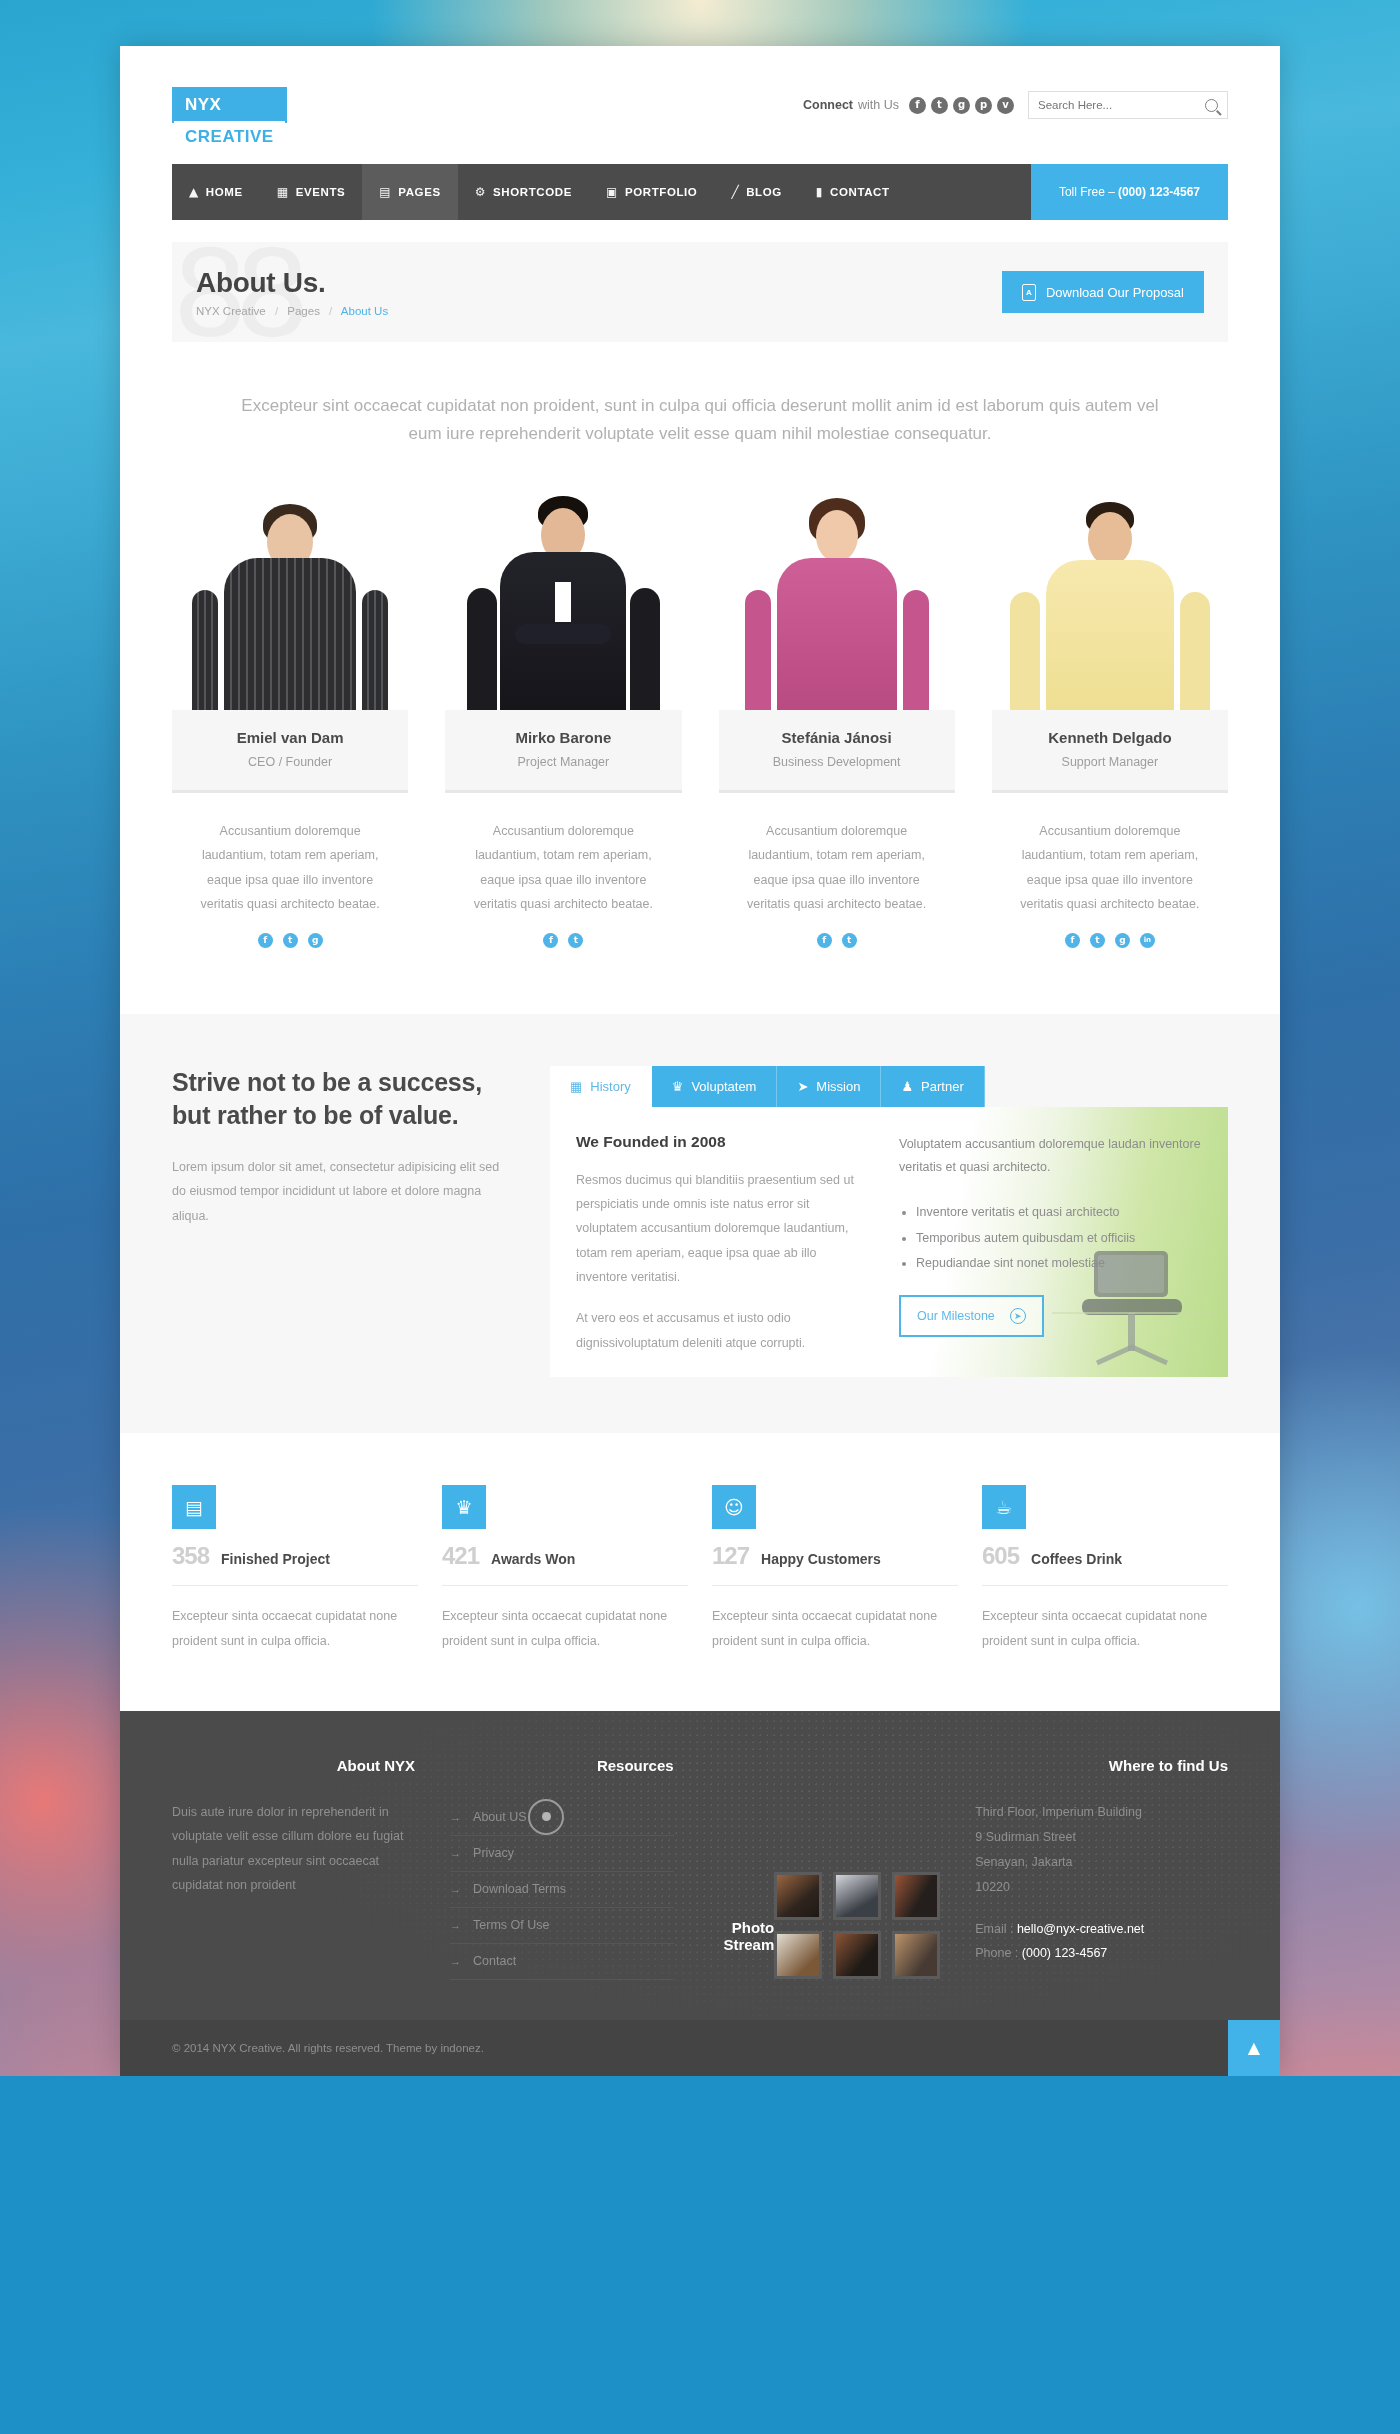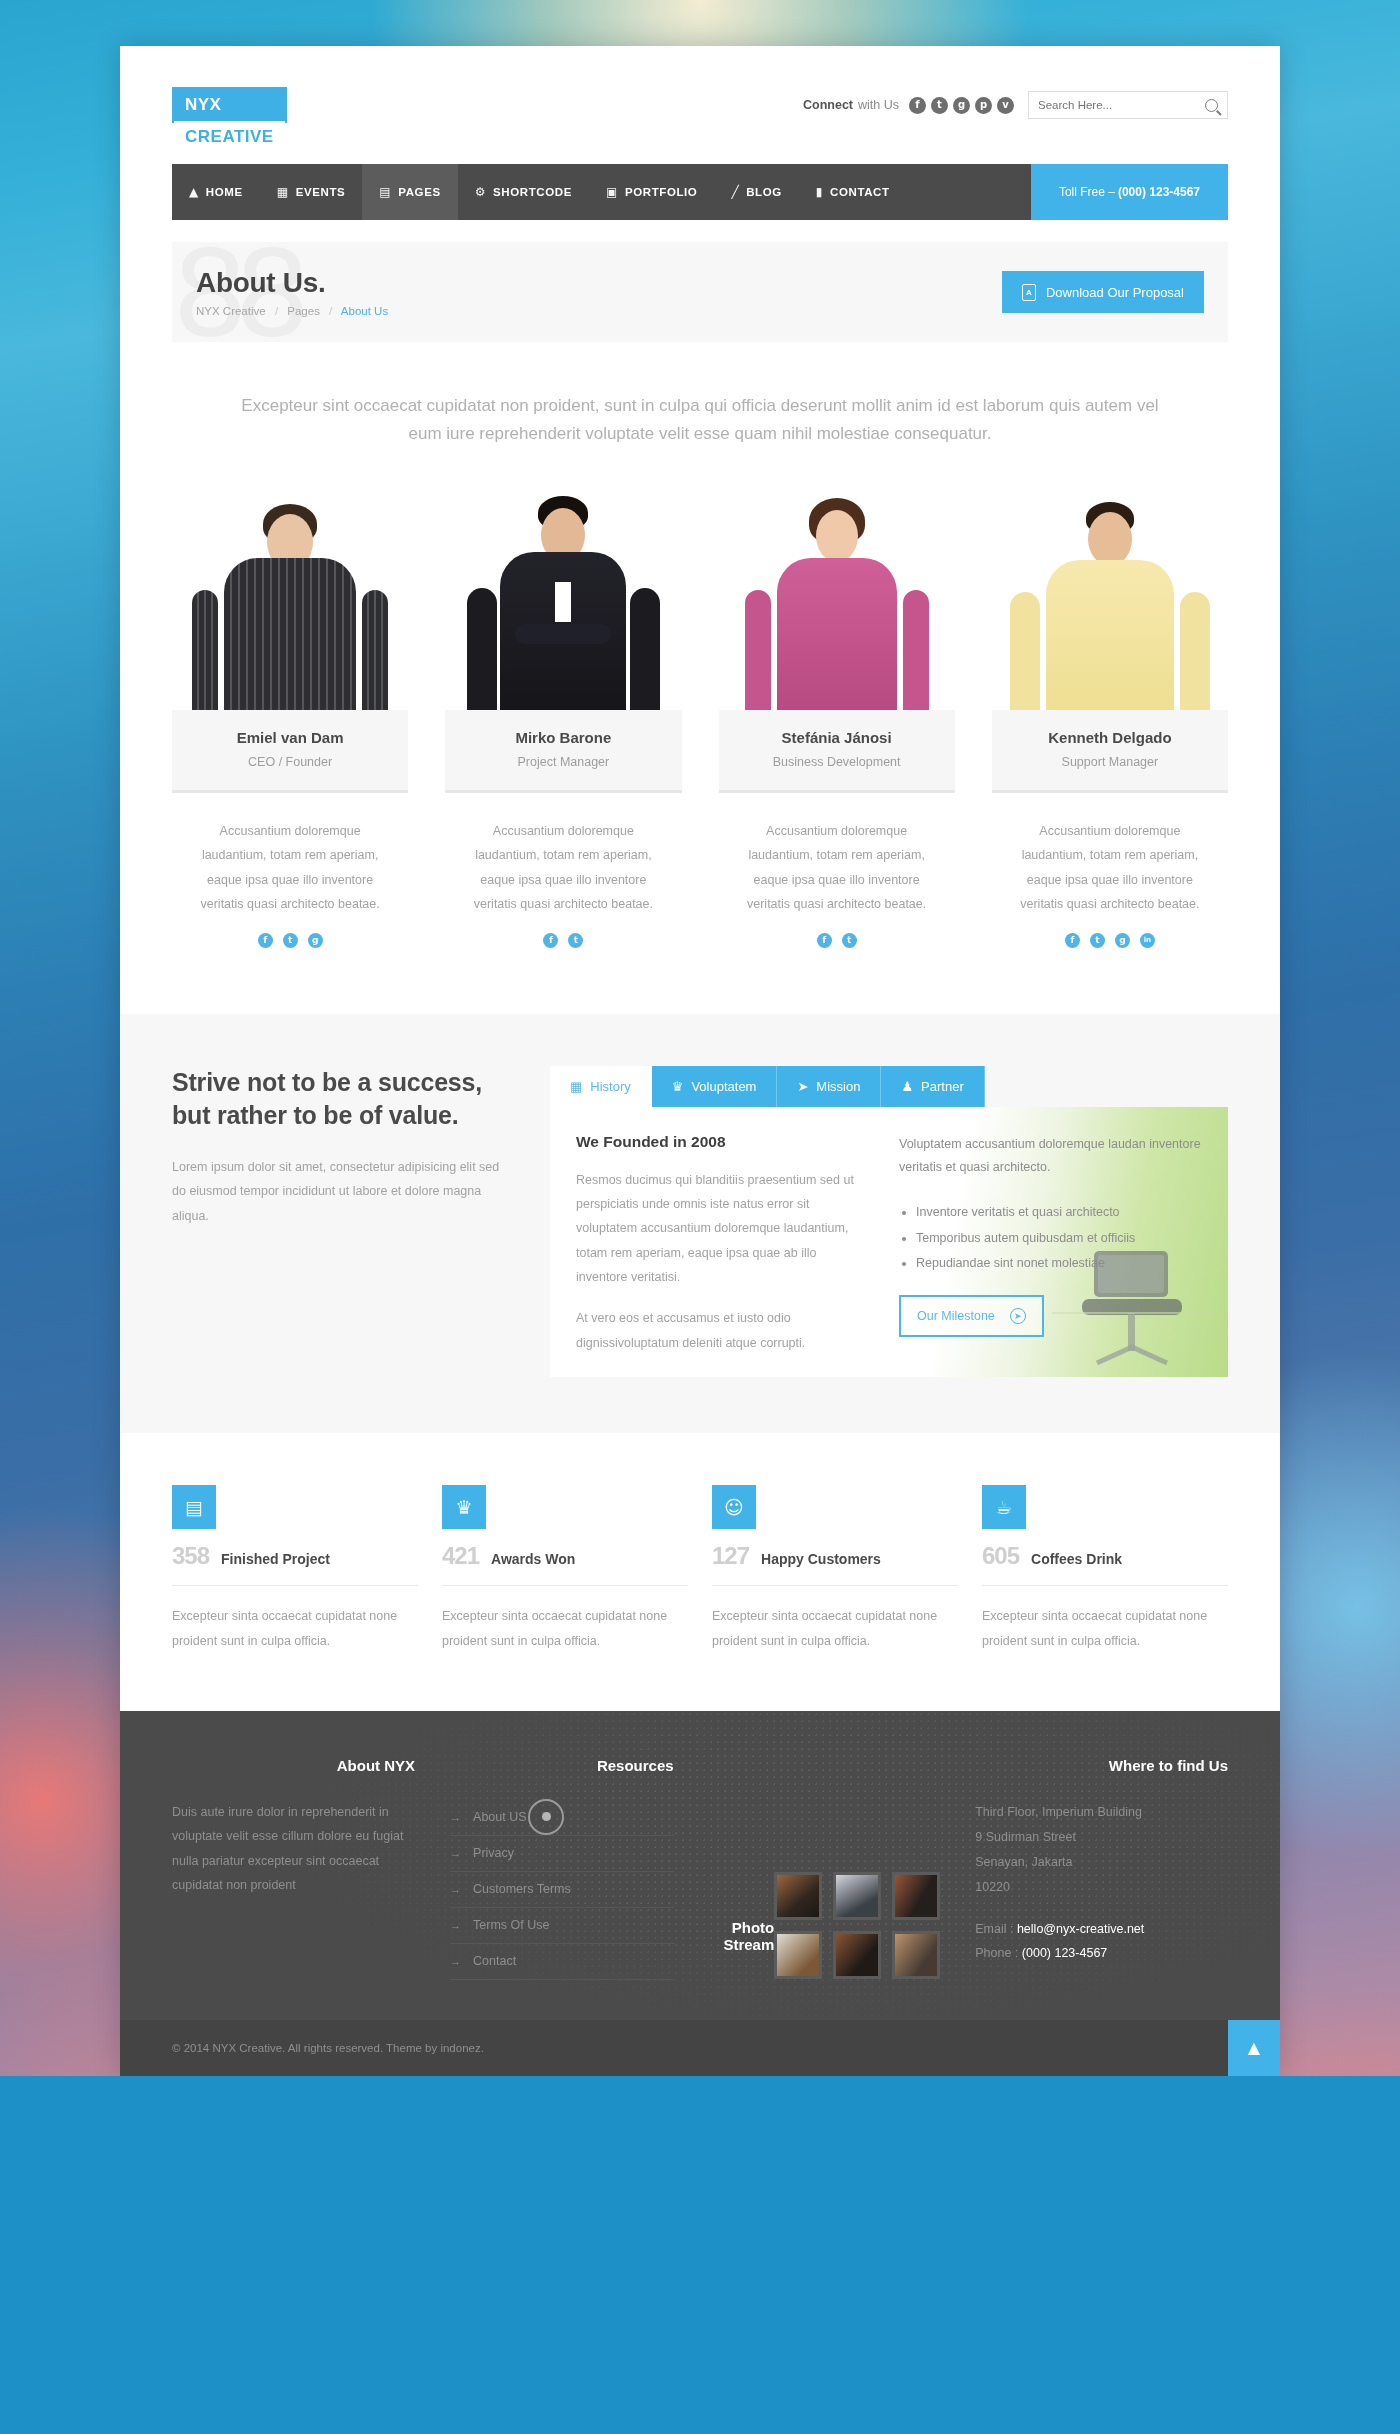--- a/index.html
+++ b/index.html
@@ -791,21 +791,21 @@
         <li>
           <span class="farrow">→</span>
           <span>About US</span>
         </li>
         <li>
           <span class="farrow">→</span>
           <span>Privacy</span>
         </li>
         <li>
           <span class="farrow">→</span>
-          <span>Customers Terms</span>
+          <span>Download Terms</span>
         </li>
         <li>
           <span class="farrow">→</span>
           <span>Terms Of Use</span>
         </li>
         <li>
           <span class="farrow">→</span>
           <span>Contact</span>
         </li>
       </ul>

